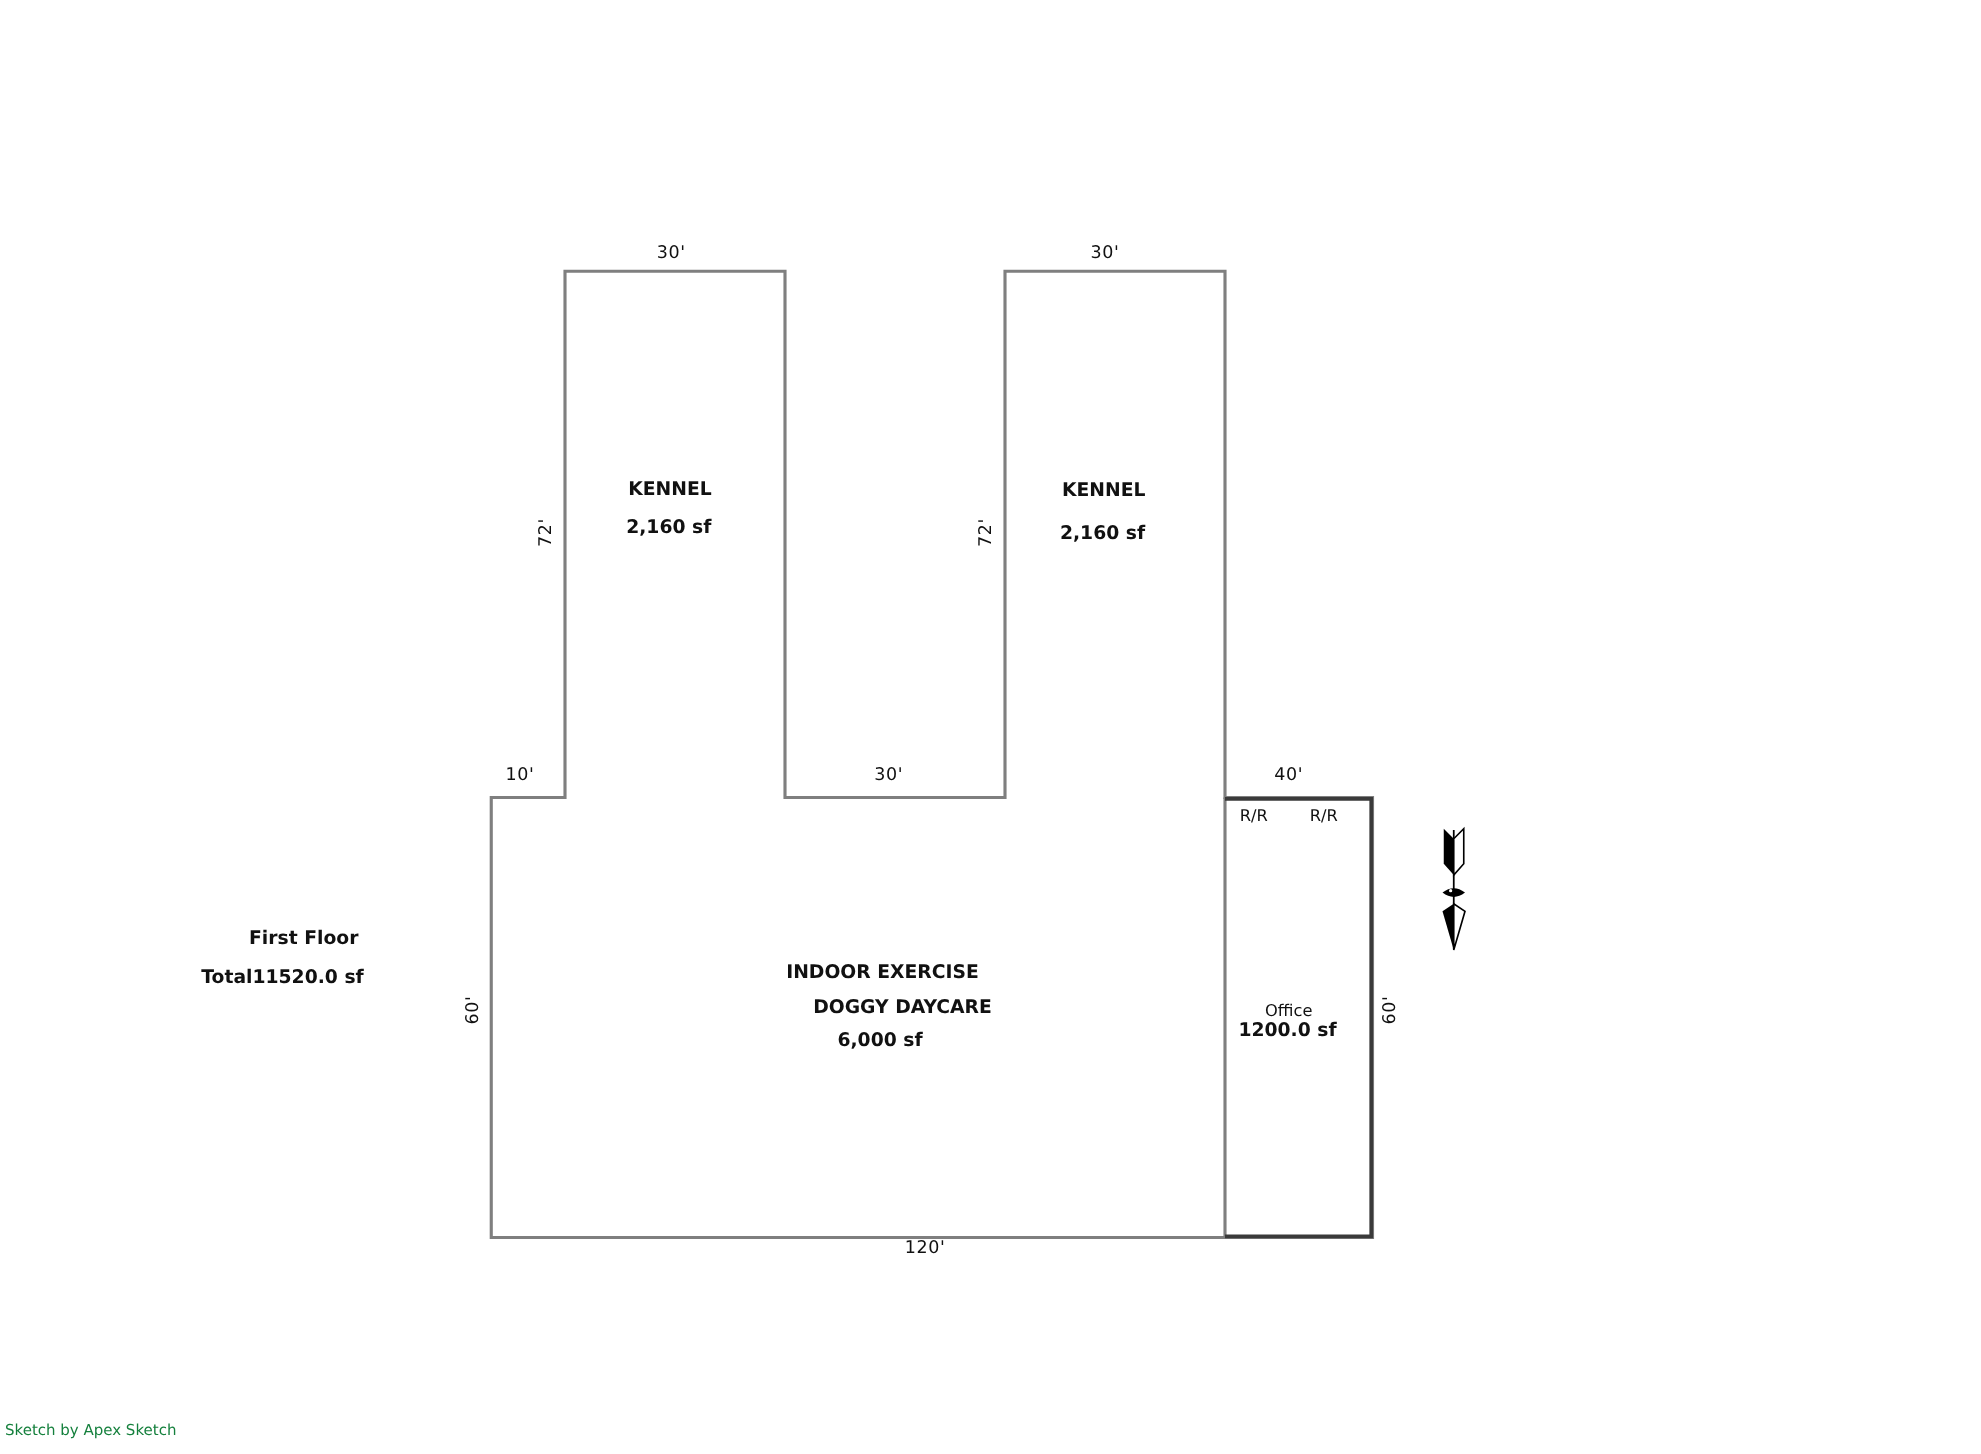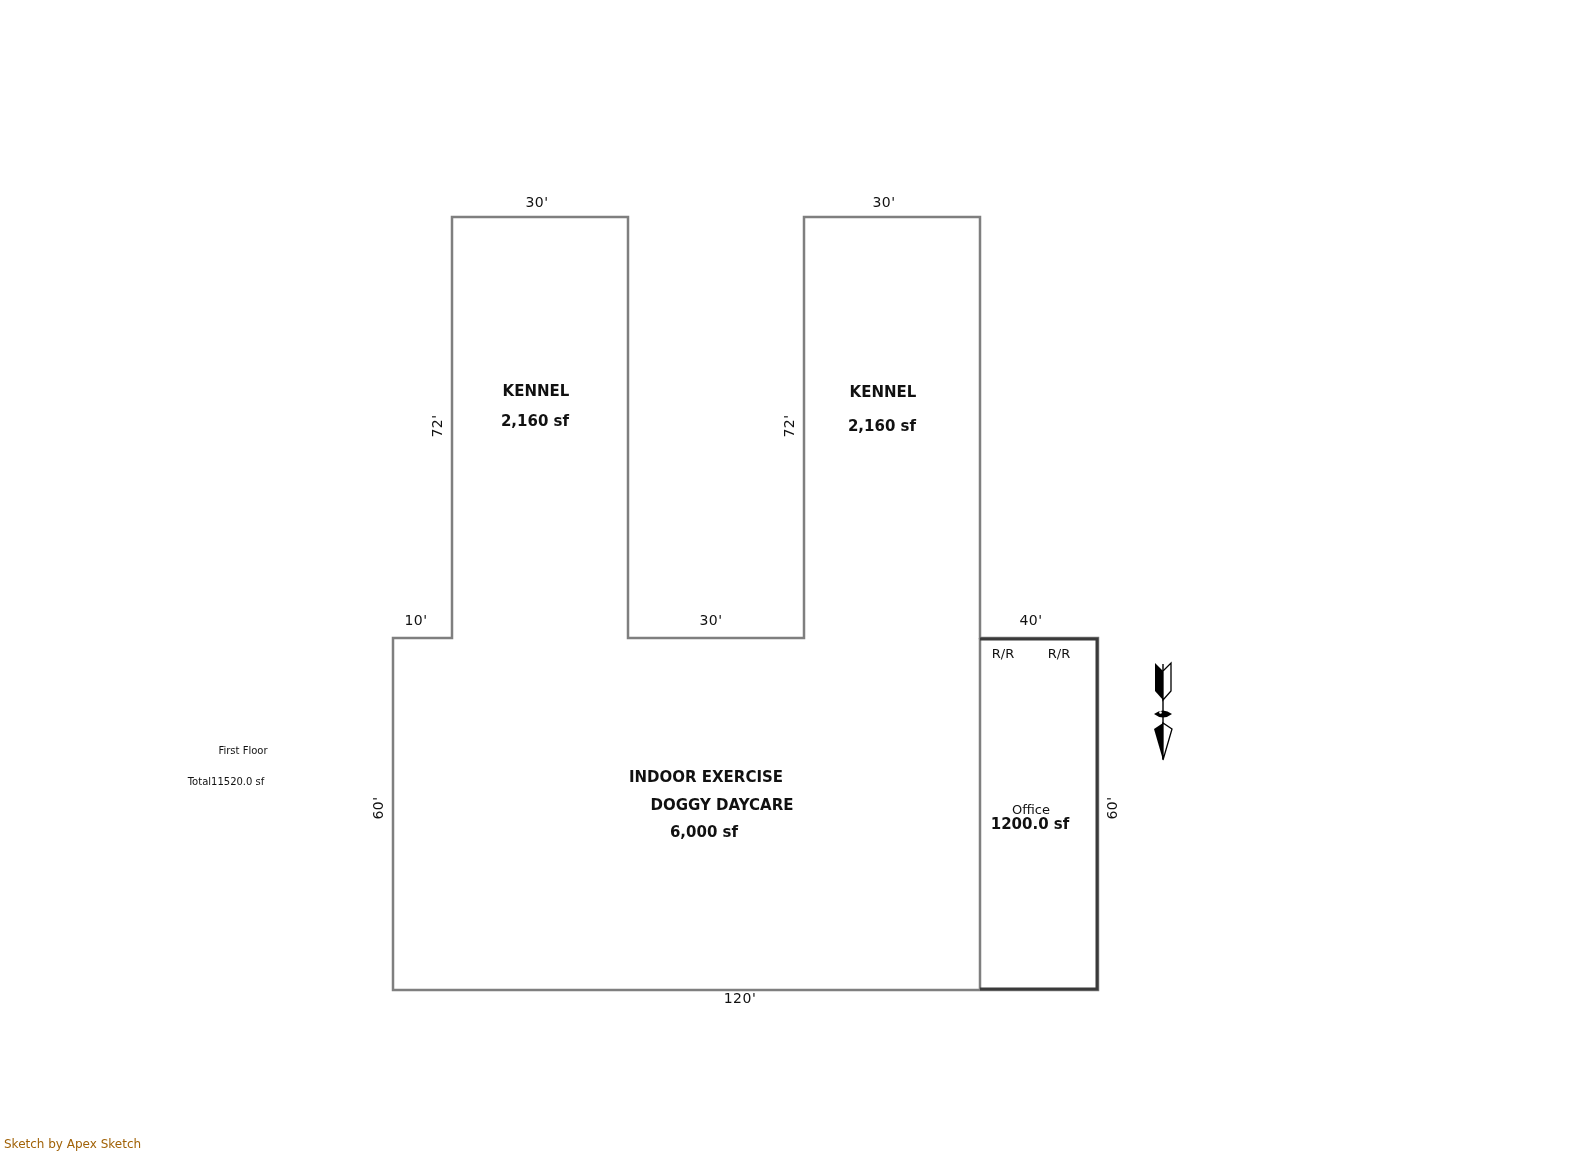--- a/index.html
+++ b/index.html
@@ -36,29 +36,29 @@
   }
   .room {
     font-size: 15px;
     font-weight: bold;
   }
   .room-sm {
     font-size: 13px;
     font-weight: normal;
   }
   .summary-line {
-    font-size: 10px;
-    font-weight: normal;
+    font-size: 15px;
+    font-weight: bold;
   }
   .footer-credit {
     position: absolute;
     left: 4px;
     bottom: 12px;
     font-size: 12px;
-    color: #a16207;
+    color: #15803d;
     transform: none;
   }
 </style>
 </head>
 <body>
 
 <div id="canvas">
 
   <svg id="plan-svg" width="1585" height="1163" viewBox="0 0 1585 1163">
 

